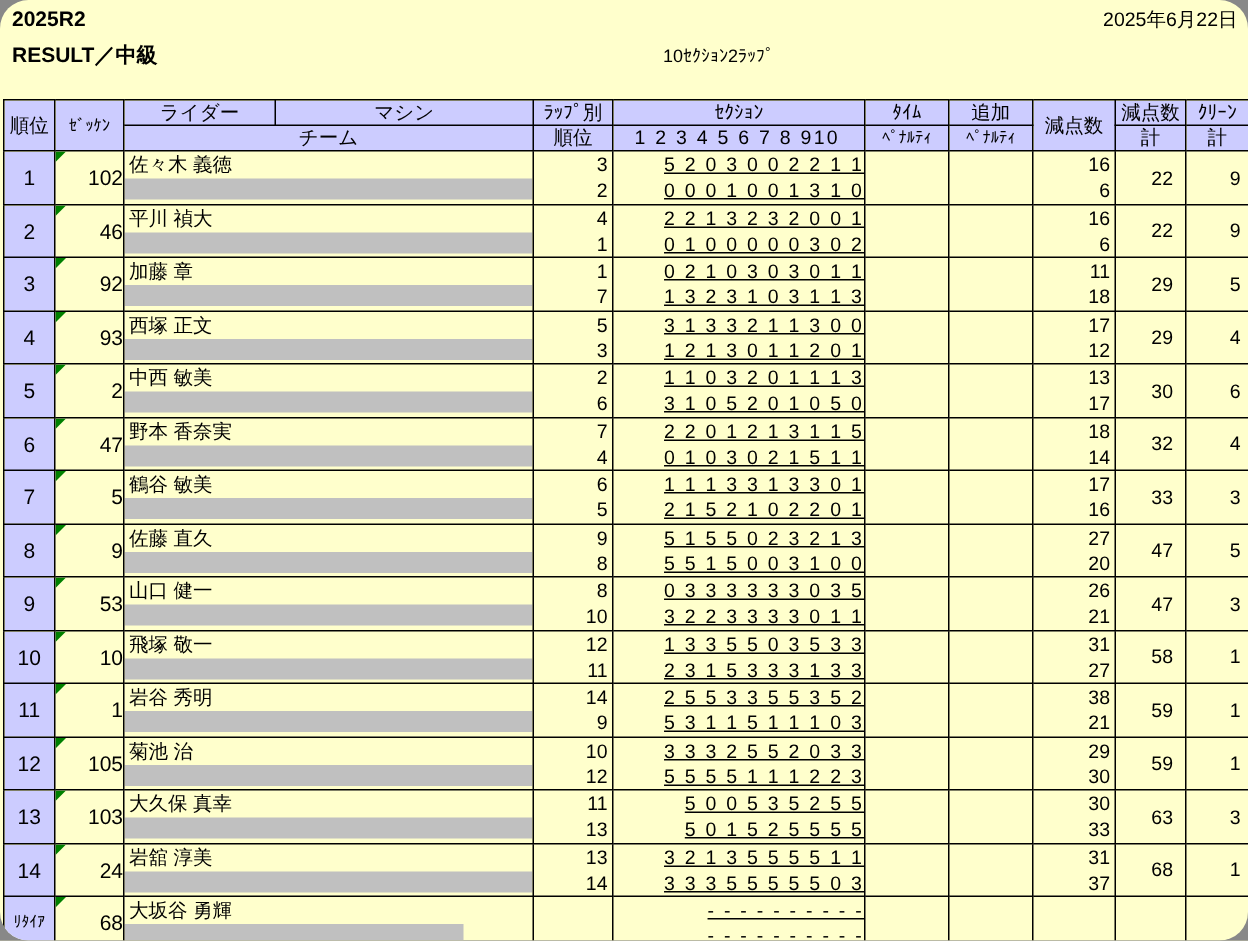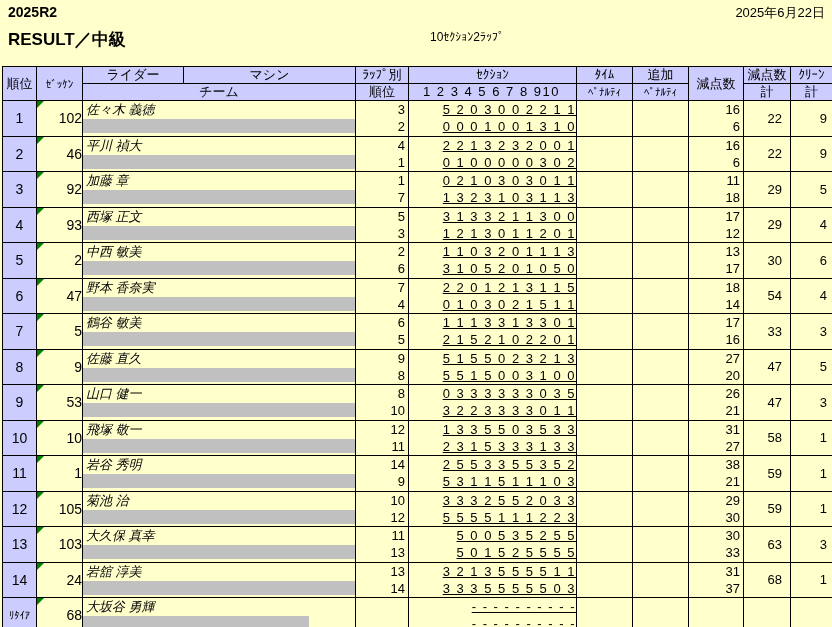--- a/index.html
+++ b/index.html
@@ -5,46 +5,47 @@
   :root{
     --page_bg:#FFFFCC; --header_bg:#CCCCFF; --redacted_bar:#C0C0C0;
     --note_triangle:#008000; --grid:#000000; --text:#000000;
   }
   *{margin:0;padding:0;box-sizing:border-box;}
   html,body{background:#888;}
   #sheet{
     position:relative;width:832px;height:627px;overflow:hidden;
     background:var(--page_bg);color:var(--text);
     font-family:"Liberation Sans","DejaVu Sans",sans-serif;
+    border-radius:19px;
   }
   .event-title{position:absolute;left:8px;top:4px;font-size:14px;font-weight:bold;}
   .date{position:absolute;right:7px;top:4px;font-size:13px;}
-  .result-title{position:absolute;left:8px;top:28px;font-size:17px;font-weight:bold;text-align:center;}
-  .format-note{position:absolute;left:430px;top:30px;font-size:12px;}
+  .result-title{position:absolute;left:8px;top:28px;font-size:14px;font-weight:bold;text-align:center;}
+  .format-note{position:absolute;left:442px;top:30px;font-size:12px;}
   table{
     position:absolute;left:2px;top:66px;width:830px;
     border-collapse:collapse;table-layout:fixed;
   }
   td,th{
     border:1px solid var(--grid);overflow:hidden;white-space:nowrap;
     font-size:13px;font-weight:normal;padding:0;vertical-align:middle;
   }
   thead th{background:var(--header_bg);text-align:center;line-height:16px;}
   thead tr{height:17px;}
   tbody tr{height:35.5px;}
   .hdr-small{font-size:11px;}
   .hdr-secnums{font-size:13px;letter-spacing:1.5px;text-align:left;padding-left:14px;}
   td.rank{background:var(--header_bg);text-align:center;font-size:14px;}
   tr.retired td.rank{font-size:10.5px;}
   td.bib{text-align:right;font-size:14px;position:relative;}
   .note-tri{
     position:absolute;left:0;top:0;width:0;height:0;
     border-top:7px solid var(--note_triangle);border-right:7px solid transparent;
   }
-  td.rider-team{vertical-align:top;font-style:italic;}
+  td.rider-team{vertical-align:top;}
   .rider-name{height:17px;line-height:17px;padding-left:3px;font-size:13px;}
   .team-bar{height:14px;margin-top:1px;width:100%;background:var(--redacted_bar);}
   tr.retired .team-bar{width:83%;}
   td.two-line div{height:17px;line-height:17.5px;}
   td.lap-ranks div{text-align:right;padding-right:3px;}
   td.sections div{text-align:right;padding-left:15px;letter-spacing:1.5px;text-decoration:underline;}
   td.points div{text-align:right;padding-right:3px;}
   td.total{text-align:right;padding-right:8px;}
   td.clean{text-align:right;padding-right:5px;}
 </style>
@@ -248,21 +249,21 @@
       <td class="two-line sections">
         <div>2 2 0 1 2 1 3 1 1 5</div>
         <div>0 1 0 3 0 2 1 5 1 1</div>
       </td>
       <td></td>
       <td></td>
       <td class="two-line points">
         <div>18</div>
         <div>14</div>
       </td>
-      <td class="total">54</td>
+      <td class="total">32</td>
       <td class="clean">4</td>
     </tr>
         <tr>
       <td class="rank">7</td>
       <td class="bib">
         <span class="note-tri"></span>
         <span>5</span>
       </td>
       <td class="rider-team" colspan="2">
         <div class="rider-name">鶴谷 敏美</div>

